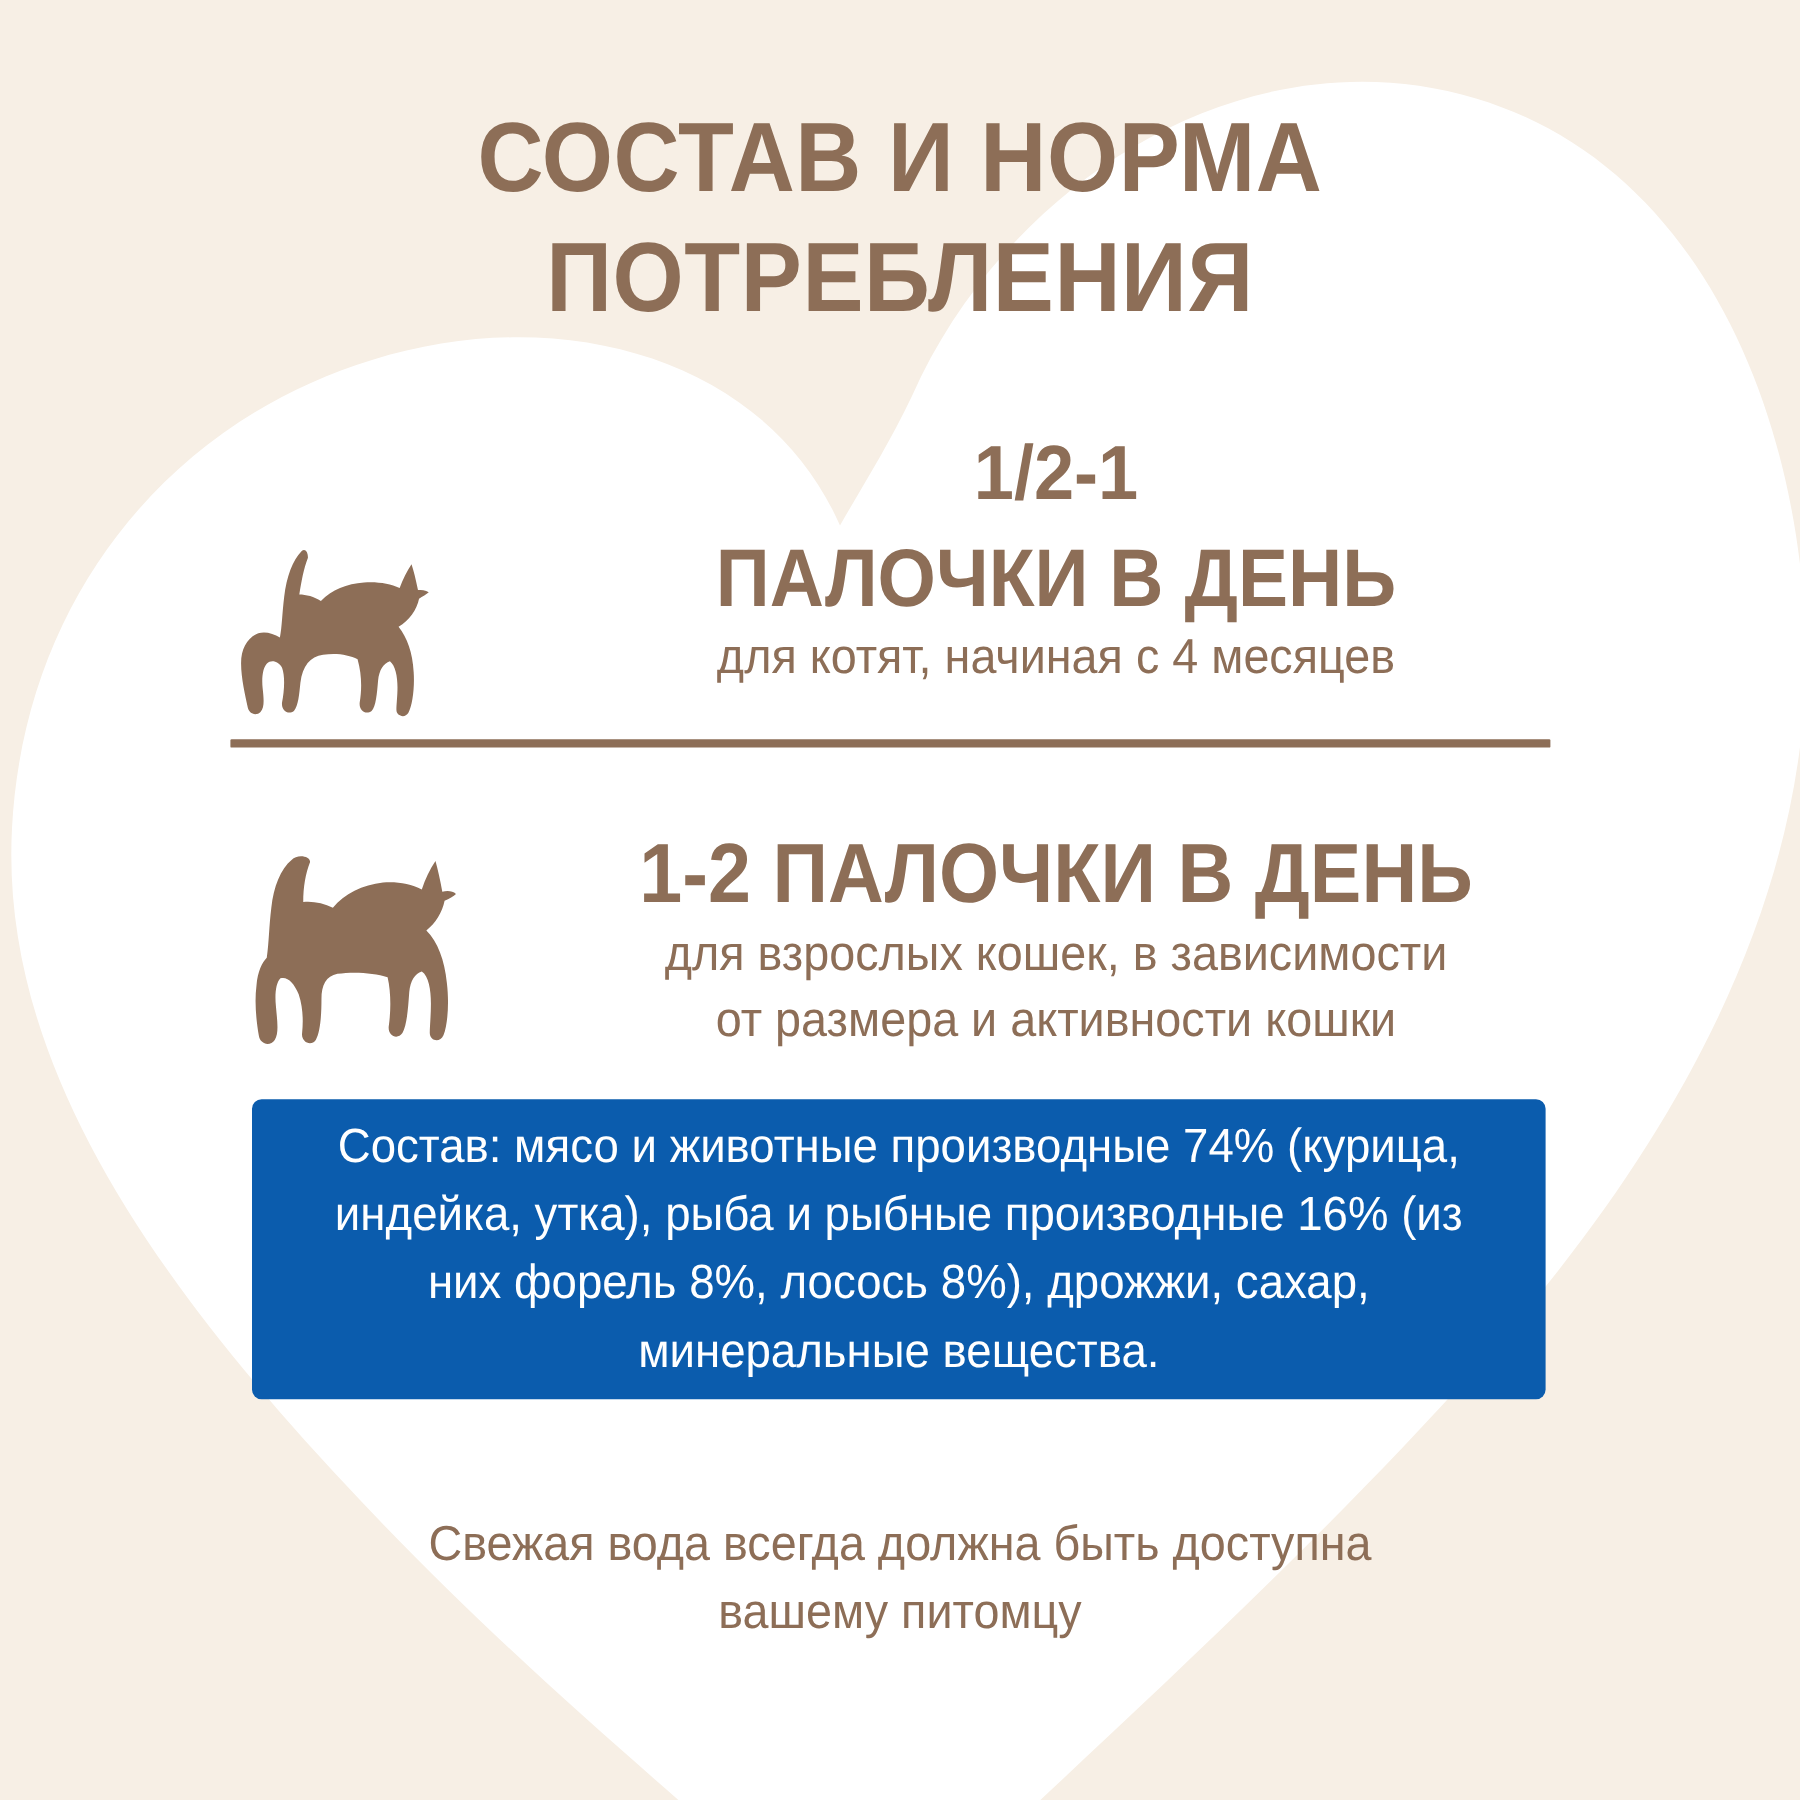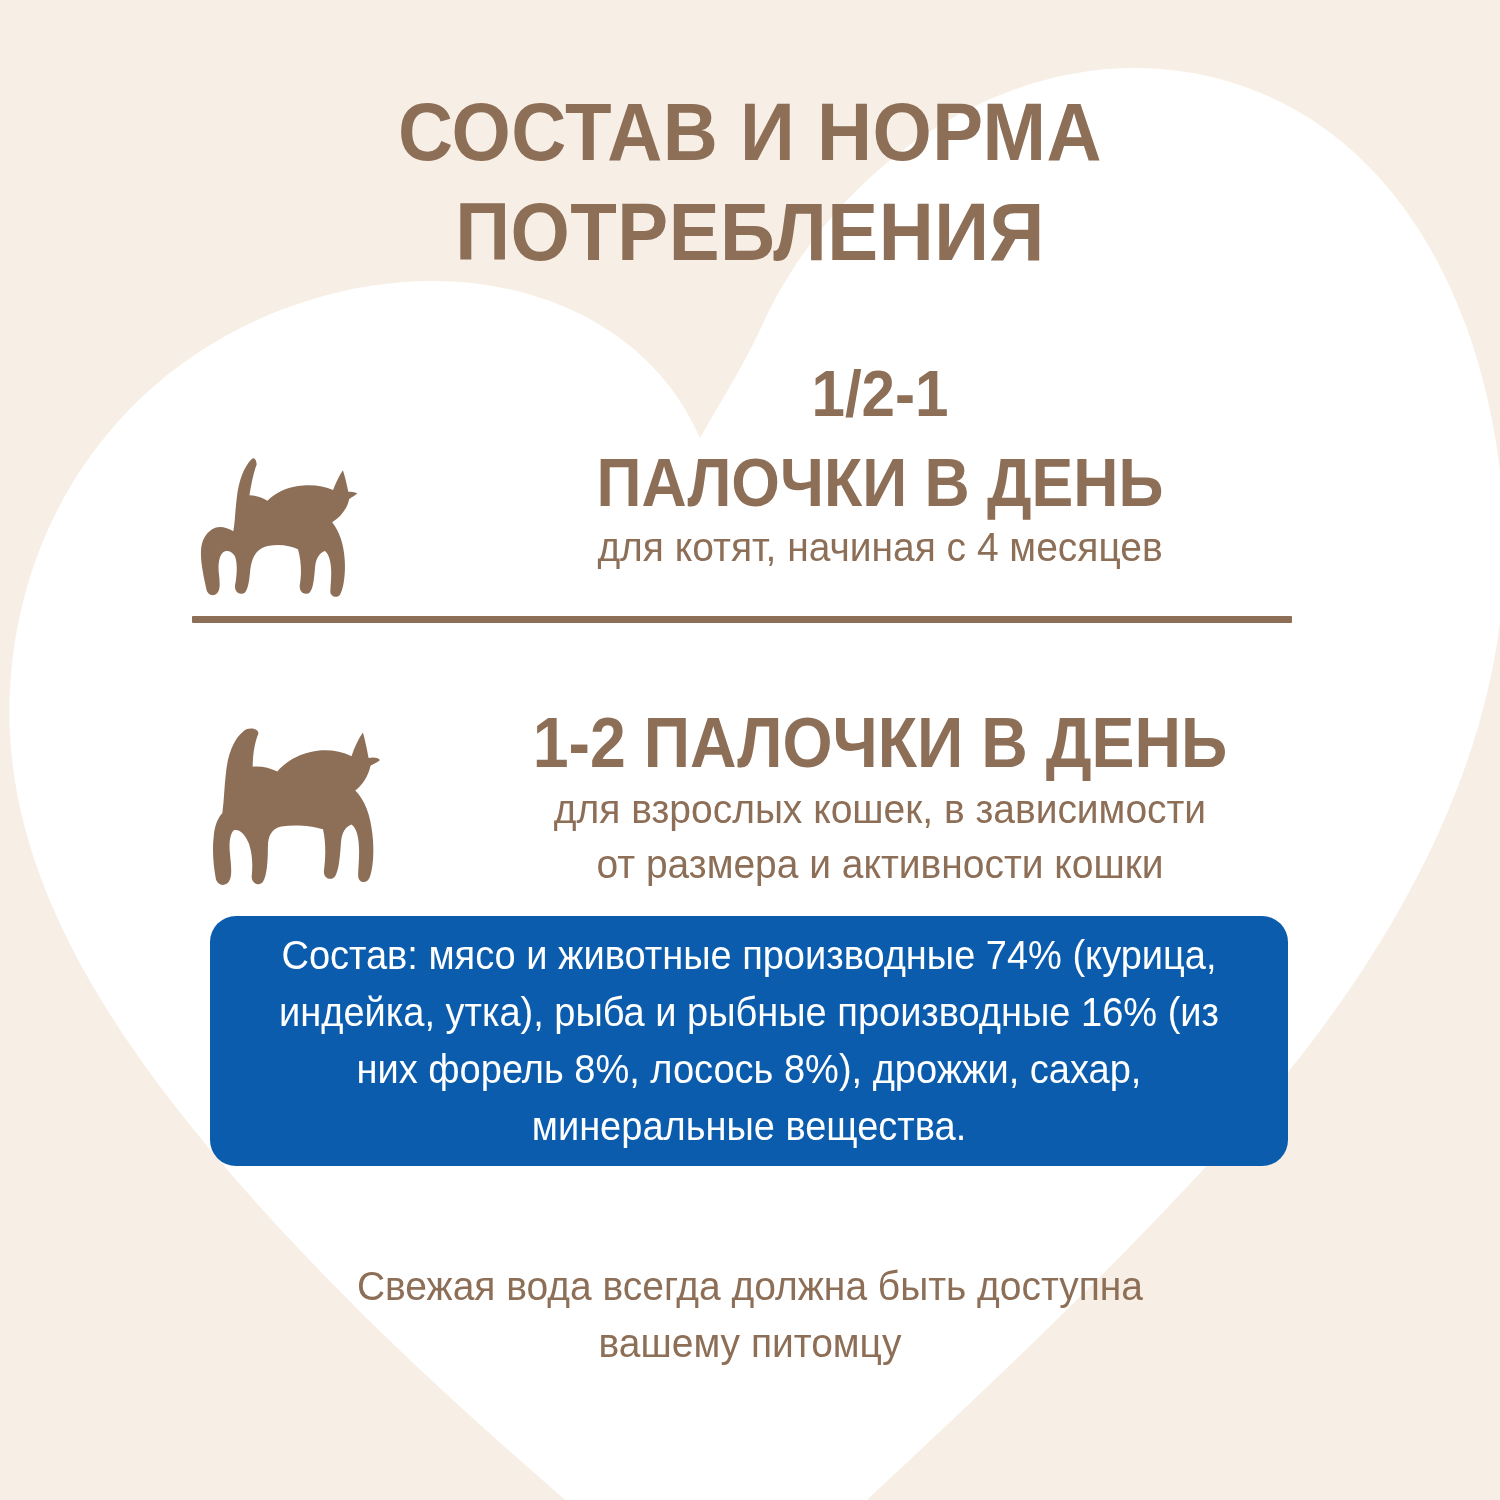--- a/index.html
+++ b/index.html
@@ -53,21 +53,21 @@
     white-space: nowrap;
   }
 
   
   .section {
     position: absolute;
     left: 150px;
     width: 1200px;
   }
   #section-kitten { top: 330px; }
-  #section-adult  { top: 672px; }
+  #section-adult  { top: 657px; }
 
   .sect-rows {
     position: relative;
     width: 100%;
   }
 
   .cat-icon {
     position: absolute;
     left: 40px;
     color: #8d6e57;
@@ -126,21 +126,21 @@
   }
 
   
   #composition-box {
     position: absolute;
     left: 210px;
     top: 916px;
     width: 1078px;
     height: 250px;
     background: #0b5cad;
-    border-radius: 26px;
+    border-radius: 8px;
     display: flex;
     align-items: center;
     justify-content: center;
     box-sizing: border-box;
     padding: 10px 34px;
   }
   #composition-text {
     color: #ffffff;
     font-size: 40px;
     line-height: 1.42;

